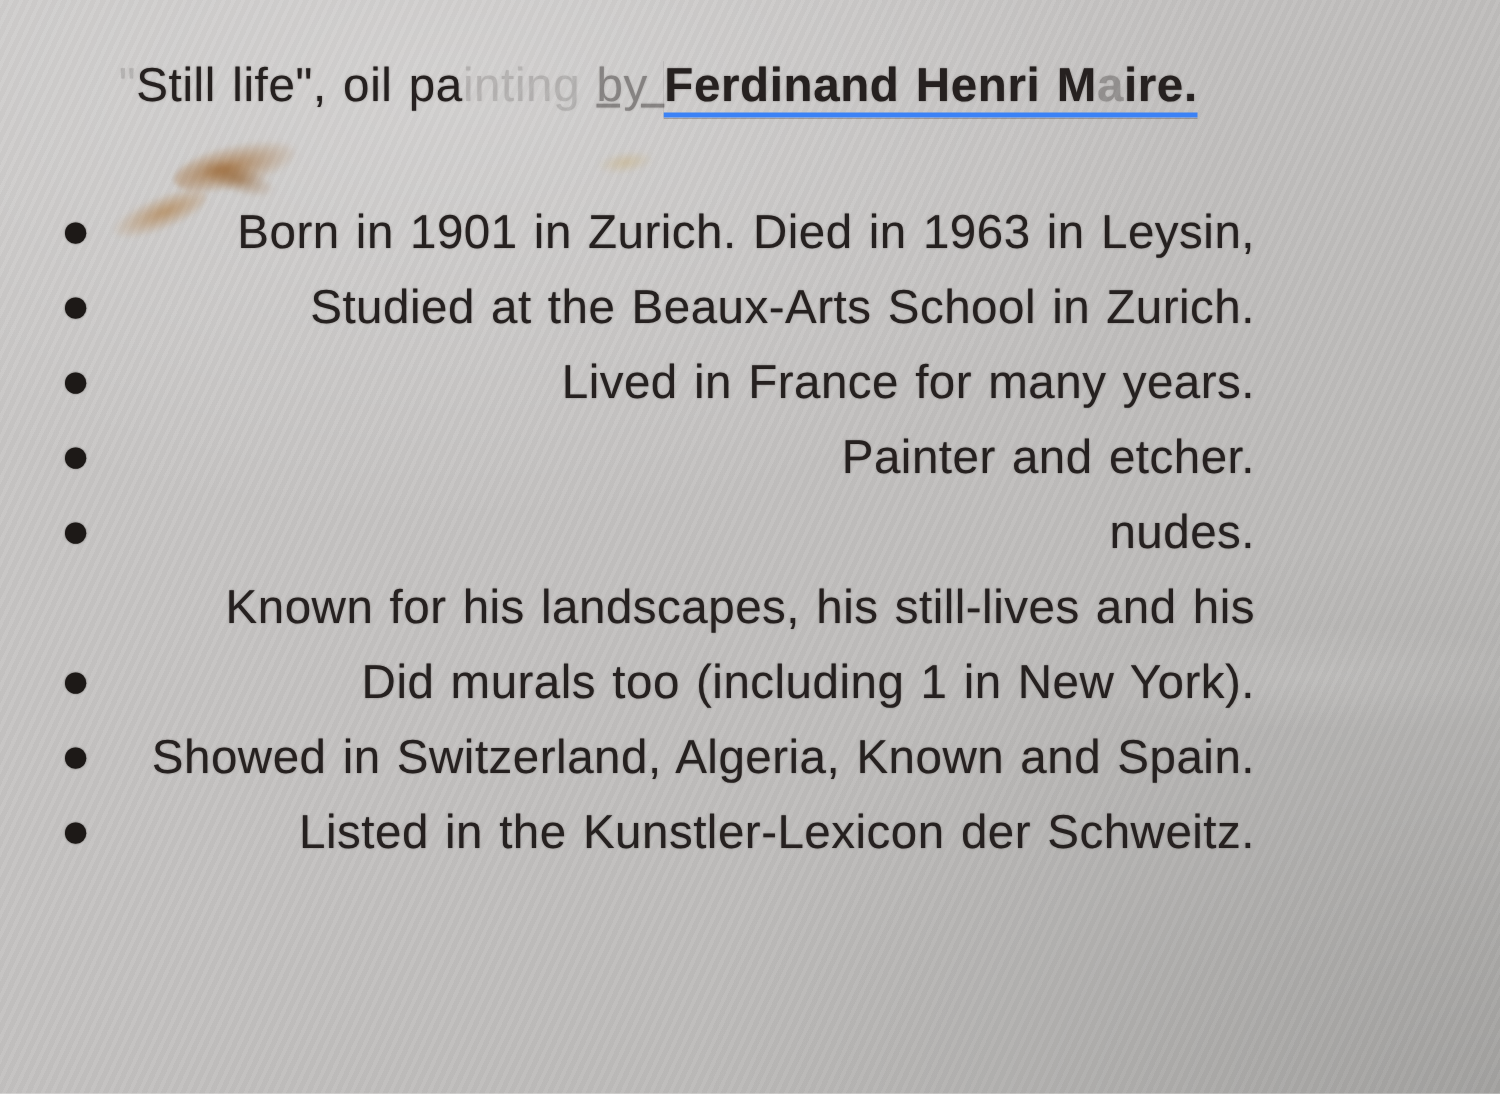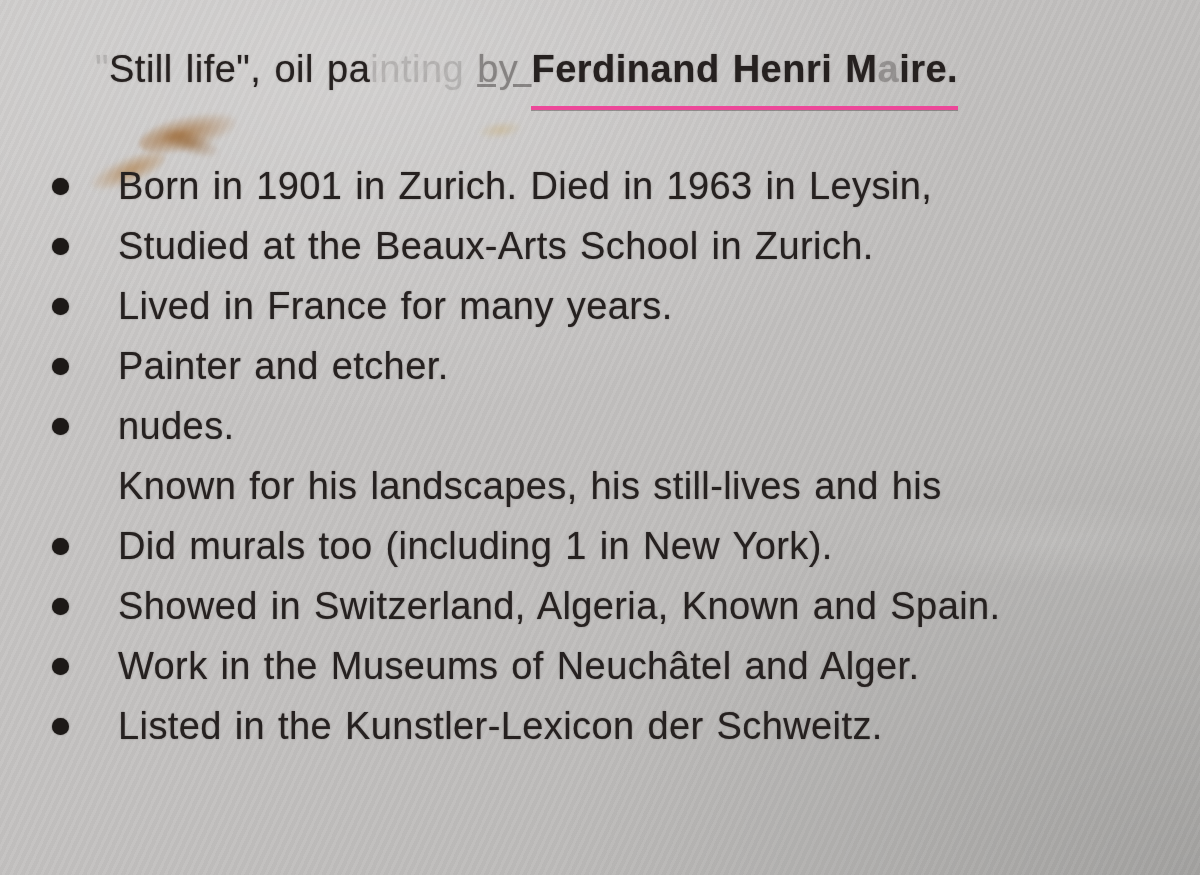--- a/index.html
+++ b/index.html
@@ -40,34 +40,35 @@
     font-size: 38px;
     letter-spacing: 0.5px;
     word-spacing: 2px;
     white-space: nowrap;
     text-shadow: 0 0 1.5px rgba(42,34,30,0.55);
   }
   .fade-h { opacity: 0.16; }
   .fade-m { opacity: 0.42; text-decoration: underline; }
   .name-group {
     font-weight: 700;
-    border-bottom: 4px solid #ec4899;
-    padding-bottom: 16px;
+    border-bottom: 4px solid #3b82f6;
+    padding-bottom: 0;
     box-shadow: 0 1px 0 rgba(36,30,28,0.35);
   }
   .name-group .fade-n { opacity: 0.30; }
 
   ul.bullets {
     position: absolute;
     left: 0;
     top: 156px;
     margin: 0;
     padding: 0;
     list-style: none;
     width: 1004px;
+    text-align: right;
   }
   ul.bullets li {
     position: relative;
     padding-left: 118px;
     font-size: 38px;
     line-height: 60px;
     letter-spacing: 0.4px;
     word-spacing: 2px;
     text-shadow: 0 0 1.5px rgba(40,32,28,0.5);
     white-space: nowrap;
@@ -152,20 +153,16 @@
     <li>
       <span class="dot"></span>
       <div class="line">Did murals too (including 1 in New York).</div>
     </li>
     <li>
       <span class="dot"></span>
       <div class="line">Showed in Switzerland, Algeria, Known and Spain.</div>
     </li>
     <li>
       <span class="dot"></span>
-      <div class="line">Work in the Museums of Neuchâtel and Alger.</div>
-    </li>
-    <li>
-      <span class="dot"></span>
       <div class="line">Listed in the Kunstler-Lexicon der Schweitz.</div>
     </li>
   </ul>
 </div>
 
 </body></html>

